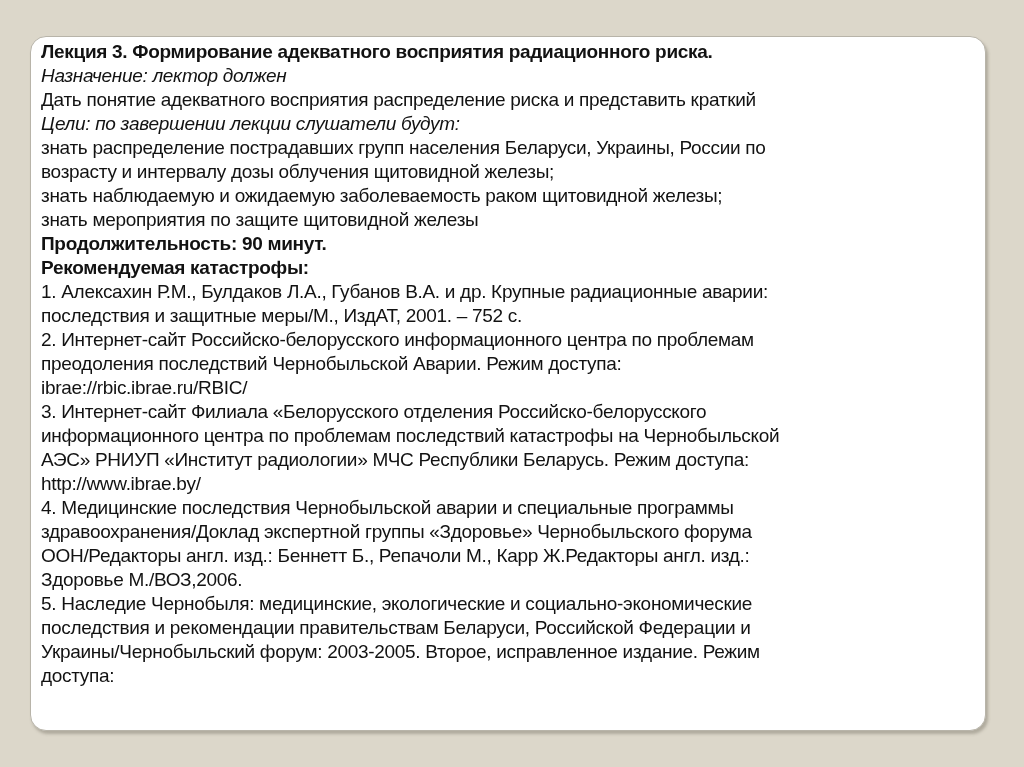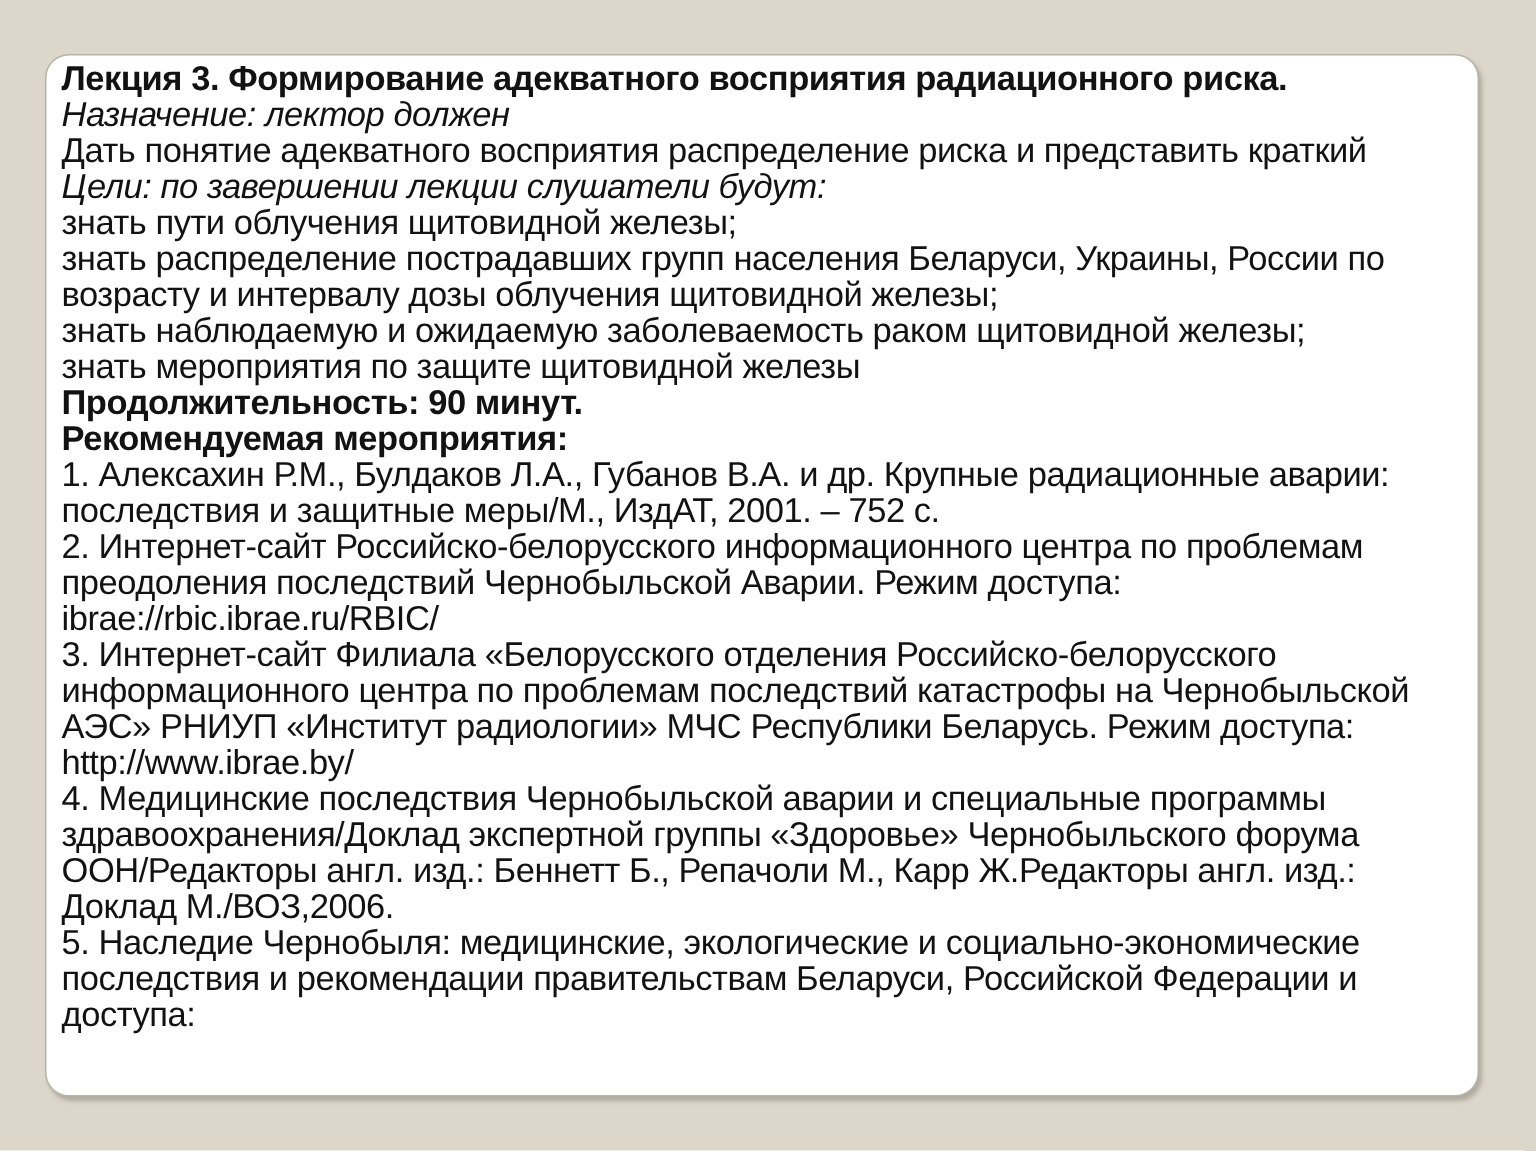--- a/index.html
+++ b/index.html
@@ -23,55 +23,55 @@
   }
   .text-block {
     position: absolute;
     left: 41px; top: 40px;
     width: 950px;
     z-index: 2;
   }
   .ln {
     height: 24px;
     line-height: 24px;
-    font-size: 23px;
+    font-size: 19px;
     color: #121212;
     white-space: nowrap;
     letter-spacing: -0.3px;
   }
   .b  { font-weight: bold; }
   .bi { font-weight: normal; font-style: italic; }
 </style>
 </head>
 <body>
 
 <div class="stage">
   <div class="card"></div>
   <div class="text-block">
     <div class="ln b">Лекция 3. Формирование адекватного восприятия радиационного риска.</div>
     <div class="ln bi">Назначение: лектор должен</div>
     <div class="ln">Дать понятие адекватного восприятия распределение риска и представить краткий</div>
     <div class="ln bi">Цели: по завершении лекции слушатели будут:</div>
-    <div class="ln">знать пути облучения щитовидной железы;</div>
     <div class="ln">знать распределение пострадавших групп населения Беларуси, Украины, России по</div>
     <div class="ln">возрасту и интервалу дозы облучения щитовидной железы;</div>
     <div class="ln">знать наблюдаемую и ожидаемую заболеваемость раком щитовидной железы;</div>
     <div class="ln">знать мероприятия по защите щитовидной железы</div>
     <div class="ln b">Продолжительность: 90 минут.</div>
-    <div class="ln b">Рекомендуемая мероприятия:</div>
+    <div class="ln b">Рекомендуемая катастрофы:</div>
     <div class="ln">1. Алексахин Р.М., Булдаков Л.А., Губанов В.А. и др. Крупные радиационные аварии:</div>
     <div class="ln">последствия и защитные меры/М., ИздАТ, 2001. – 752 с.</div>
     <div class="ln">2. Интернет-сайт Российско-белорусского информационного центра по проблемам</div>
     <div class="ln">преодоления последствий Чернобыльской Аварии. Режим доступа:</div>
     <div class="ln">ibrae://rbic.ibrae.ru/RBIC/</div>
     <div class="ln">3. Интернет-сайт Филиала «Белорусского отделения Российско-белорусского</div>
     <div class="ln">информационного центра по проблемам последствий катастрофы на Чернобыльской</div>
     <div class="ln">АЭС» РНИУП «Институт радиологии» МЧС Республики Беларусь. Режим доступа:</div>
     <div class="ln">http://www.ibrae.by/</div>
     <div class="ln">4. Медицинские последствия Чернобыльской аварии и специальные программы</div>
     <div class="ln">здравоохранения/Доклад экспертной группы «Здоровье» Чернобыльского форума</div>
     <div class="ln">ООН/Редакторы англ. изд.: Беннетт Б., Репачоли М., Карр Ж.Редакторы англ. изд.:</div>
-    <div class="ln">Доклад М./ВОЗ,2006.</div>
+    <div class="ln">Здоровье М./ВОЗ,2006.</div>
     <div class="ln">5. Наследие Чернобыля: медицинские, экологические и социально-экономические</div>
     <div class="ln">последствия и рекомендации правительствам Беларуси, Российской Федерации и</div>
+    <div class="ln">Украины/Чернобыльский форум: 2003-2005. Второе, исправленное издание. Режим</div>
     <div class="ln">доступа:</div>
   </div>
 </div>
 
 </body></html>

